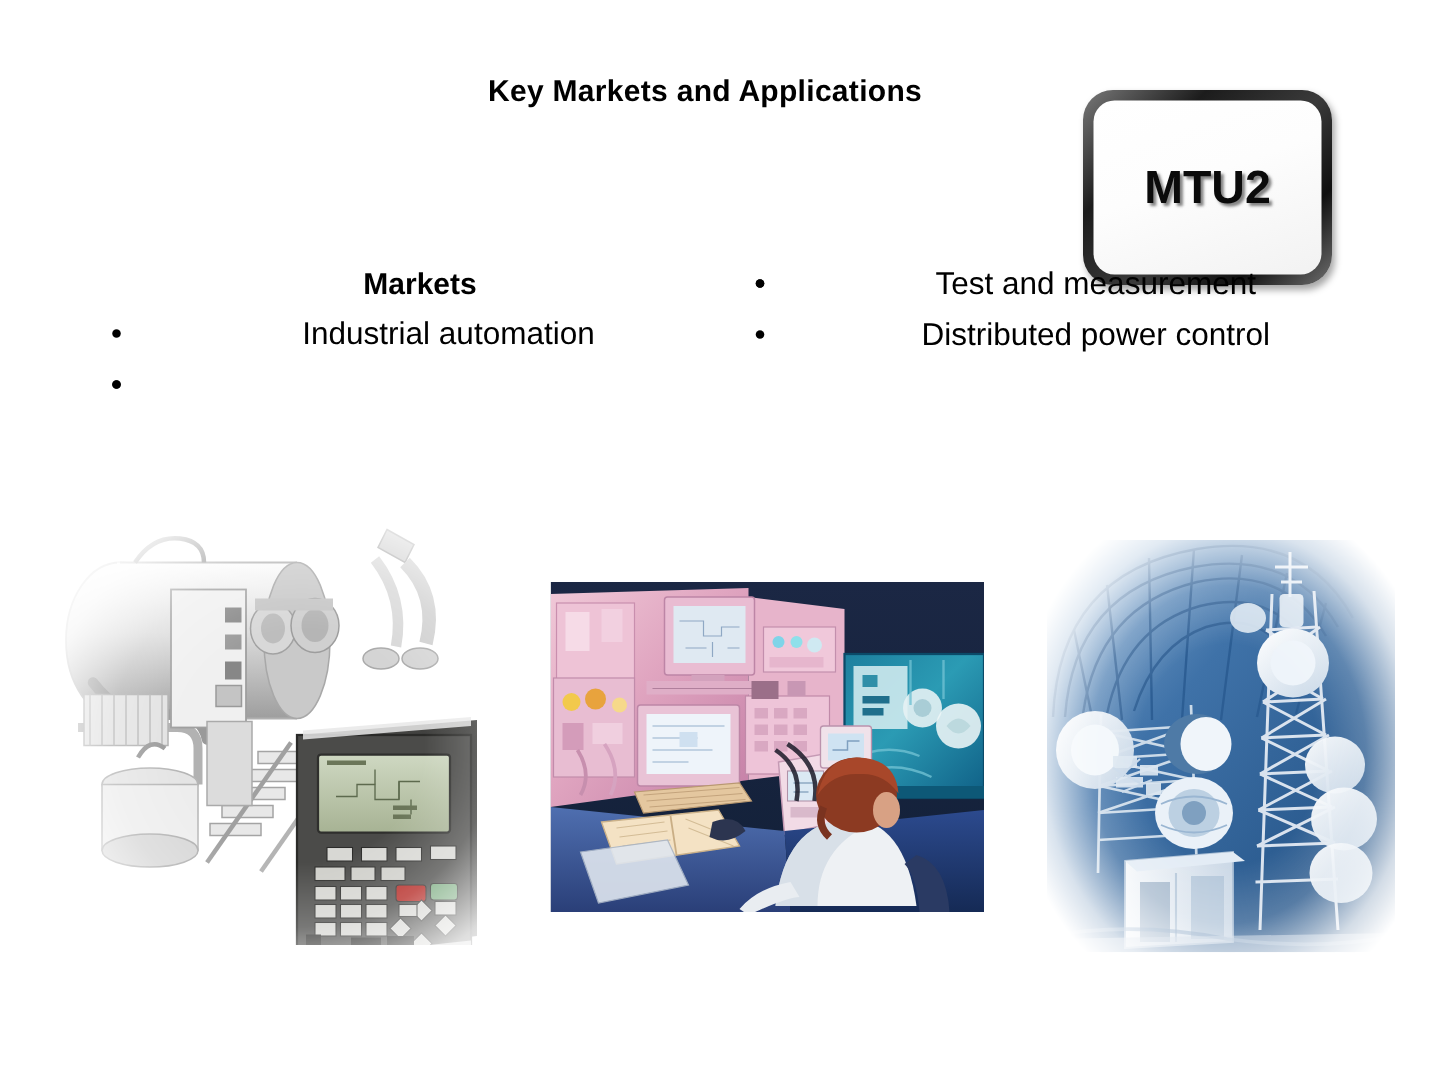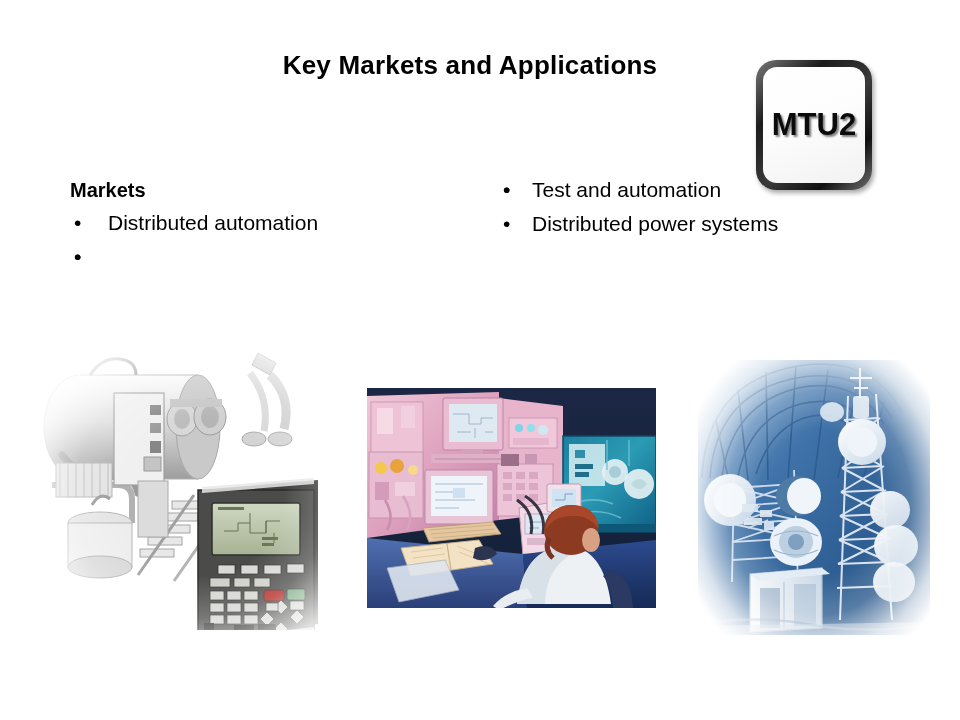--- a/index.html
+++ b/index.html
@@ -16,32 +16,32 @@
     color: #000000;
   }
 
   
   #slide-title {
     position: absolute;
     left: 0;
     top: 50px;
     width: 940px;
     text-align: center;
-    font-size: 26px;
+    font-size: 20px;
     font-weight: bold;
     letter-spacing: 0.2px;
     white-space: nowrap;
   }
 
   
   #logo-badge {
     position: absolute;
-    left: 756px;
+    left: 722px;
     top: 60px;
-    width: 116px;
+    width: 166px;
     height: 130px;
     border-radius: 20px;
     background: linear-gradient(135deg, #7a7a7a 0%, #1c1c1c 28%, #3a3a3a 55%, #101010 78%, #6f6f6f 100%);
     padding: 7px;
     box-sizing: border-box;
     box-shadow: 2px 3px 5px rgba(0,0,0,0.35);
   }
   #logo-inner {
     width: 100%;
     height: 100%;
@@ -56,21 +56,21 @@
   .logo-line {
     font-size: 31px;
     font-weight: bold;
     line-height: 1.03;
     color: #0b0b0b;
     text-shadow: 2px 2px 2px rgba(90,90,90,0.75);
     letter-spacing: 0px;
   }
 
   
-  .column { position: absolute; }
+  .column { position: absolute; text-align: center; }
   #markets-column { left: 70px; top: 178px; width: 420px; }
   #applications-column { left: 499px; top: 173px; width: 430px; }
 
   .column-heading {
     font-size: 20px;
     font-weight: bold;
     margin: 0 0 3px 0;
     line-height: 1.25;
   }
   .bullet-list {
@@ -141,43 +141,43 @@
   <div id="logo-inner">
     <div class="logo-line">MTU2</div>
   </div>
 </div>
 
 <div class="column" id="markets-column">
   <div class="column-heading">Markets</div>
   <ul class="bullet-list">
     <li class="bullet-item">
       <span class="bullet-dot">•</span>
-      <span>Distributed automation</span>
+      <span>Industrial automation</span>
     </li>
     <li class="bullet-item">
       <span class="bullet-dot">•</span>
     </li>
     <li class="bullet-item">
       <span class="bullet-dot">•</span>
     </li>
   </ul>
 </div>
 
 <div class="column" id="applications-column">
   <ul class="bullet-list">
     <li class="bullet-item">
       <span class="bullet-dot">•</span>
     </li>
     <li class="bullet-item">
       <span class="bullet-dot">•</span>
-      <span>Test and automation</span>
+      <span>Test and measurement</span>
     </li>
     <li class="bullet-item">
       <span class="bullet-dot">•</span>
-      <span>Distributed power systems</span>
+      <span>Distributed power control</span>
     </li>
   </ul>
 </div>
 
 <div class="photo" id="photo-industrial">
   <div class="feather">
     <svg viewBox="0 0 320 295" preserveAspectRatio="none">
       <defs>
         <linearGradient id="gMetal" x1="0" y1="0" x2="1" y2="1">
           <stop offset="0%" stop-color="#f4f4f4"></stop>

